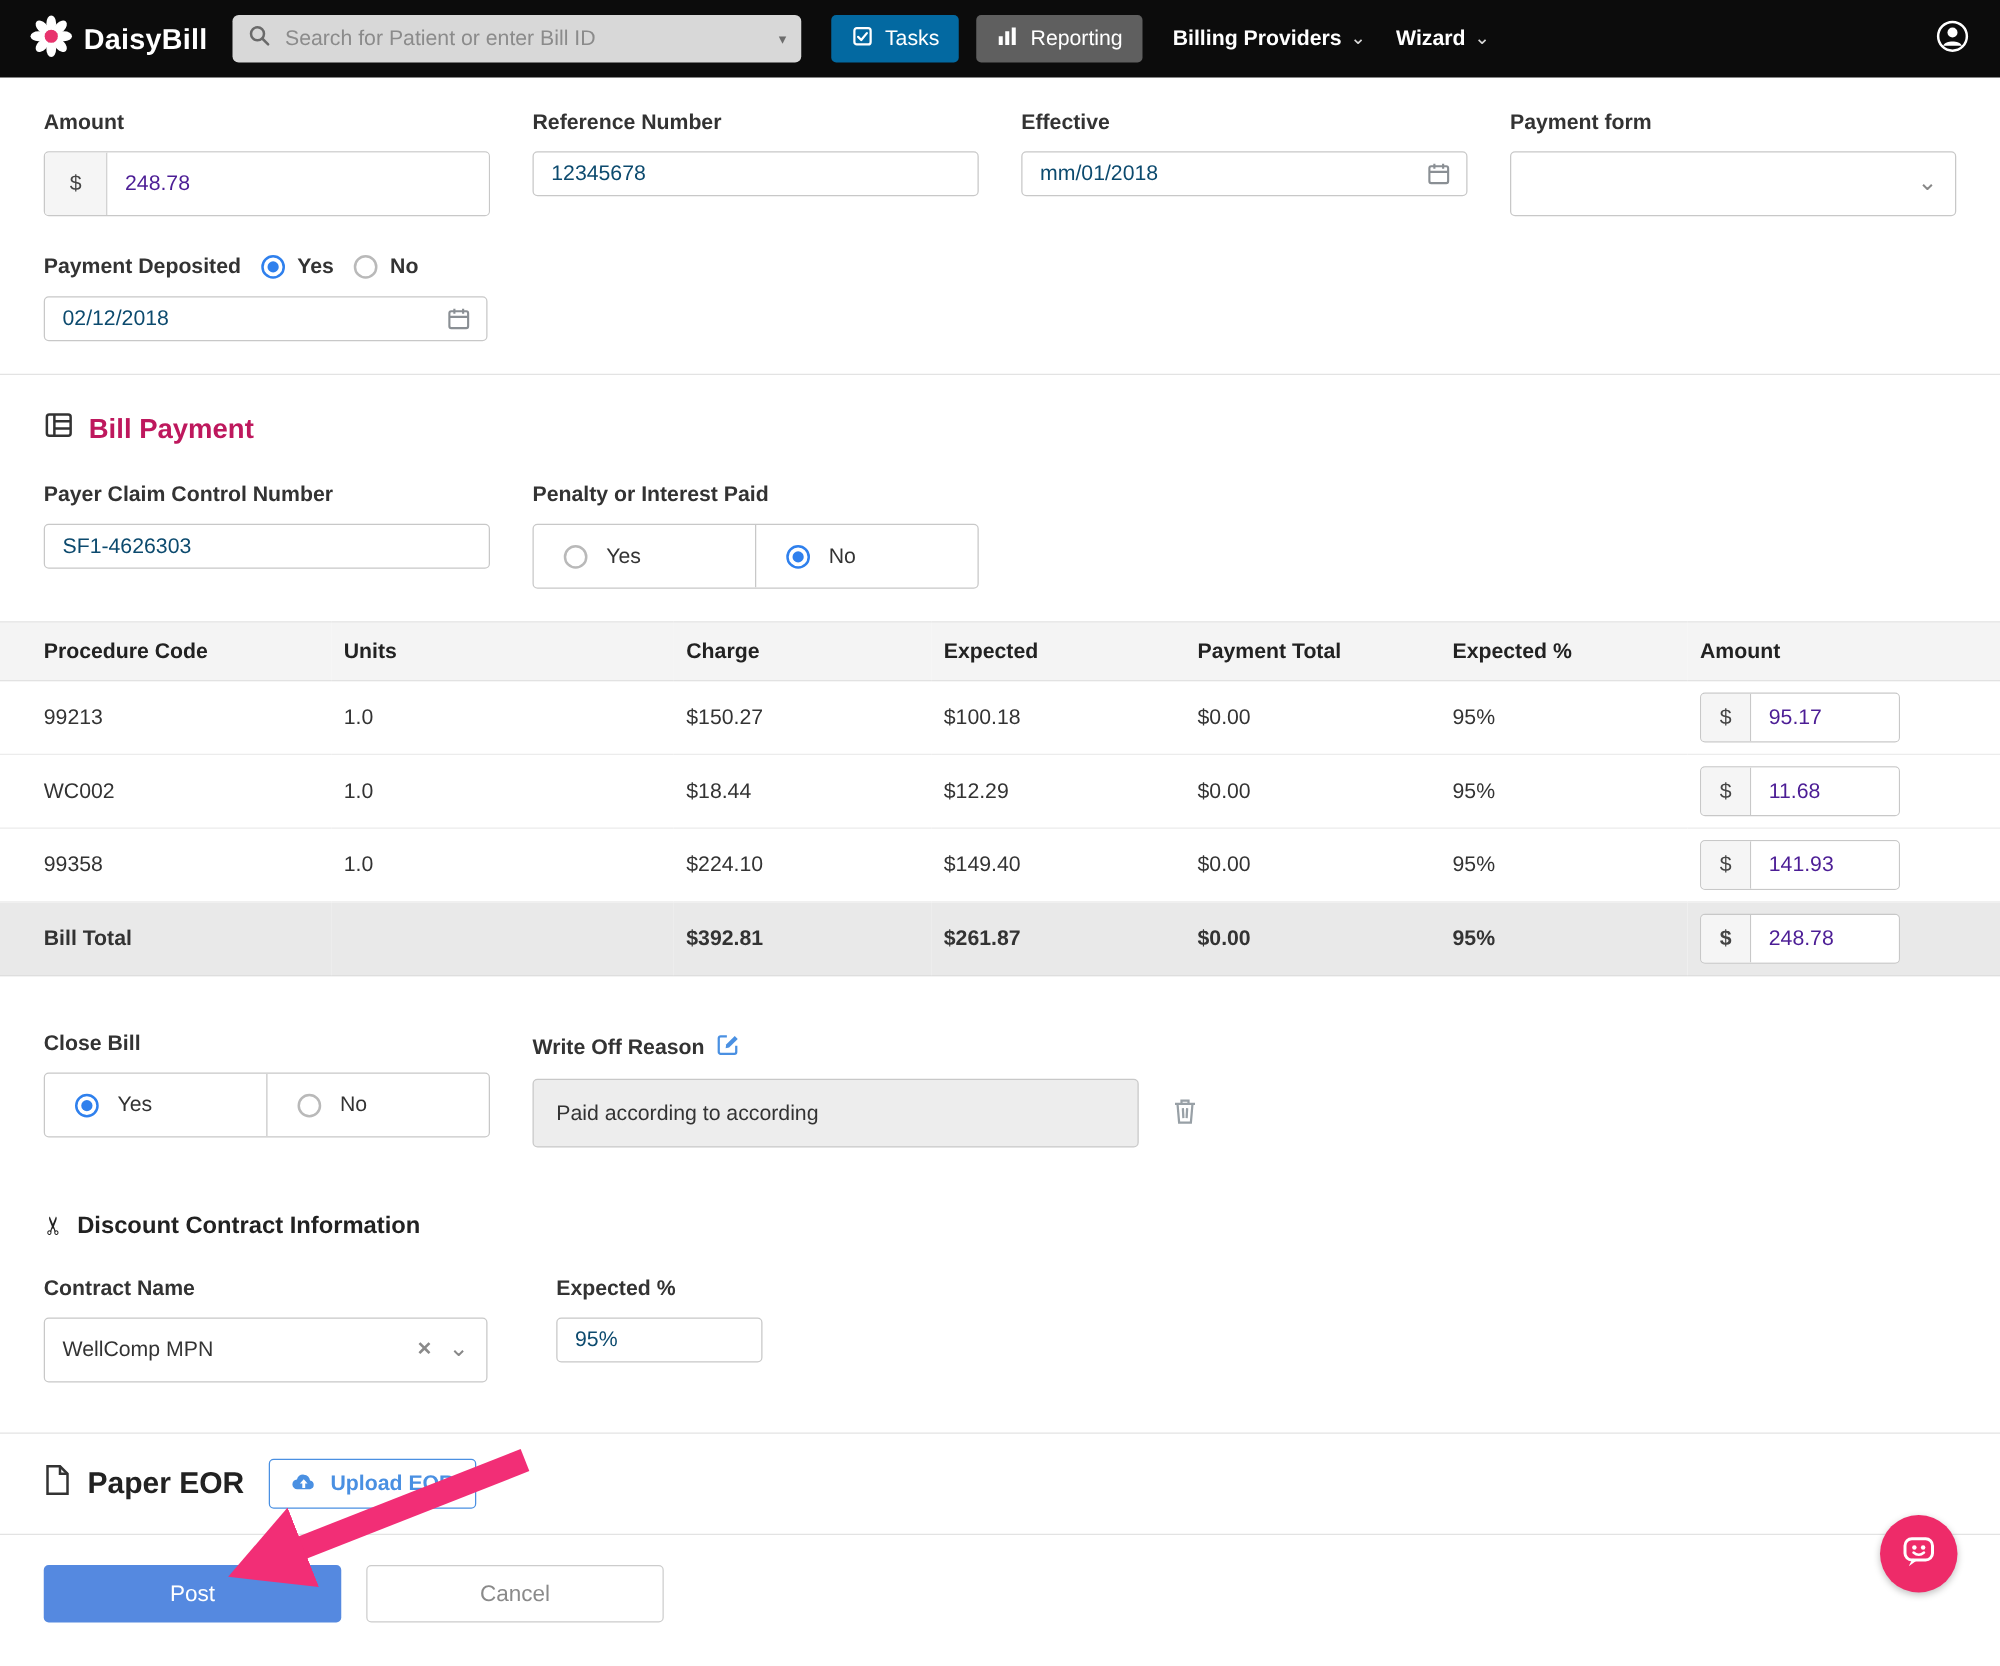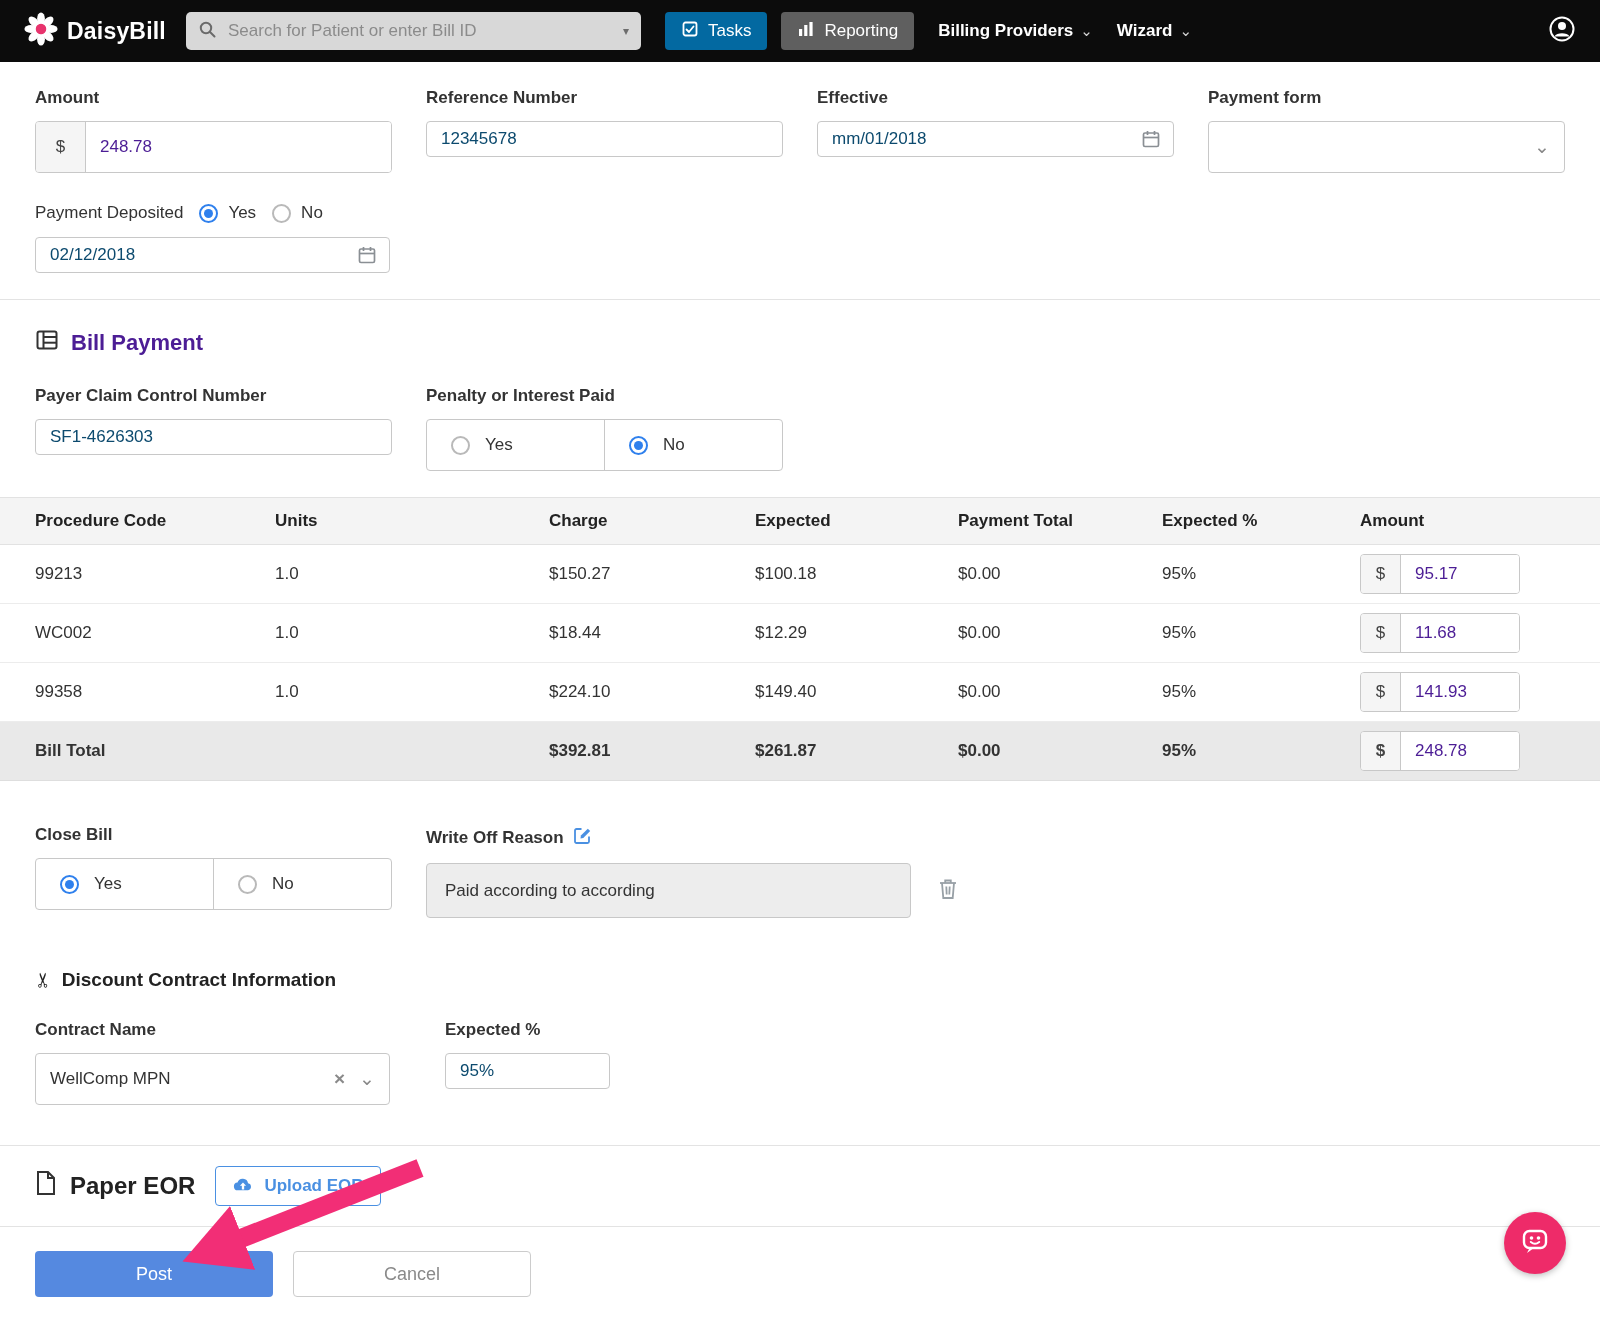--- a/index.html
+++ b/index.html
@@ -61,27 +61,27 @@
   .radio.checked::after { content:""; position:absolute; left:3px; top:3px; right:3px; bottom:3px; border-radius:50%; background:#2f80ed; }
 
   .segmented { display:flex; border:1px solid #c8c8c8; border-radius:4px; height:52px; background:#fff; overflow:hidden; }
   .segment { flex:1; display:flex; align-items:center; gap:15px; padding-left:24px; font-size:17px; cursor:pointer; }
   .segment + .segment { border-left:1px solid #c8c8c8; }
 
   .divider { border:none; border-top:1px solid #e3e3e3; margin:0; }
 
   
   .top-form { padding-top:26px; padding-bottom:26px; }
-  .deposited-row { display:flex; align-items:center; gap:16px; margin-top:30px; font-size:17px; font-weight:normal; }
+  .deposited-row { display:flex; align-items:center; gap:16px; margin-top:30px; font-size:17px; font-weight:bold; }
   .deposited-row .opt { display:flex; align-items:center; gap:10px; }
   .deposit-date { width:355px; margin-top:14px; }
 
   
   .bill-payment { padding-top:28px; padding-bottom:26px; }
-  .section-h2 { display:flex; align-items:center; gap:12px; font-size:22px; font-weight:bold; color:#4c1d95; margin:0 0 28px 0; }
+  .section-h2 { display:flex; align-items:center; gap:12px; font-size:22px; font-weight:bold; color:#be185d; margin:0 0 28px 0; }
 
   
   table.line-items { width:100%; border-collapse:collapse; }
   .line-items th {
     background:#f4f4f4; font-size:17px; font-weight:bold; color:#222; text-align:left;
     padding:13px 10px; border-top:1px solid #e2e2e2; border-bottom:1px solid #e2e2e2;
   }
   .line-items td { font-size:17px; color:#333; padding:9px 10px; border-bottom:1px solid #ececec; height:58px; }
   .line-items th:first-child, .line-items td:first-child { padding-left:35px; }
   .amount-group { height:40px; width:160px; }

